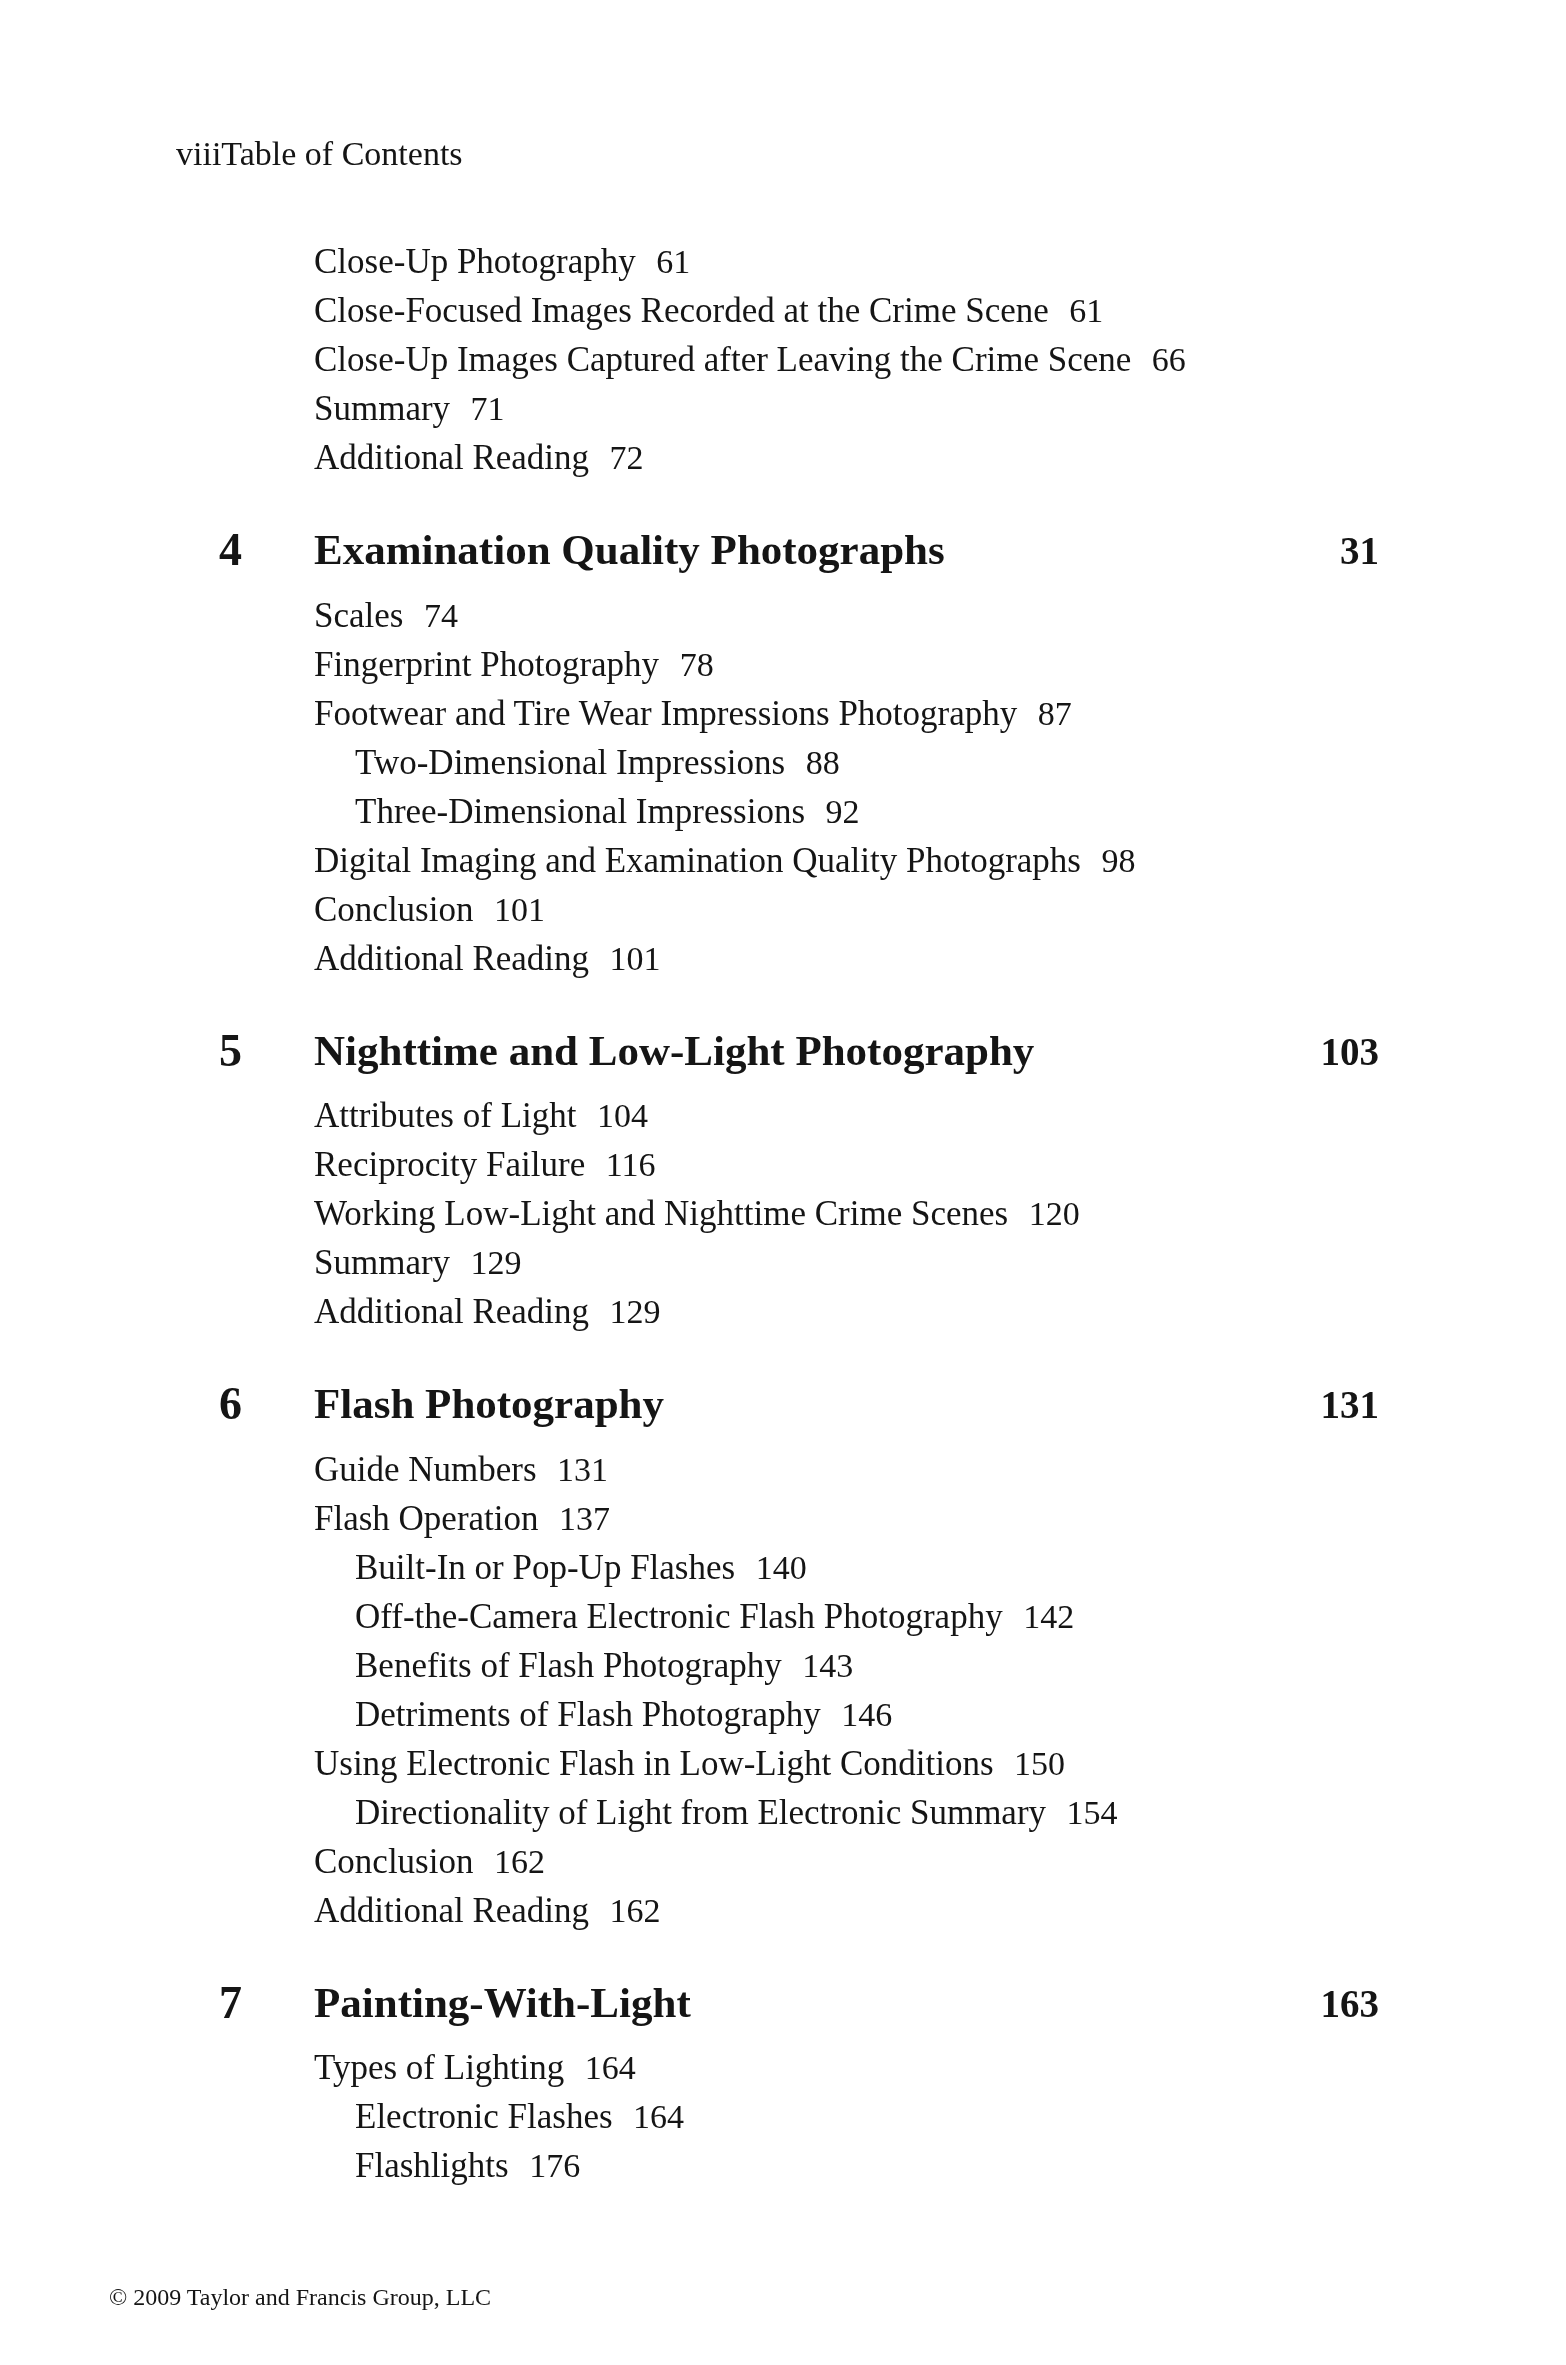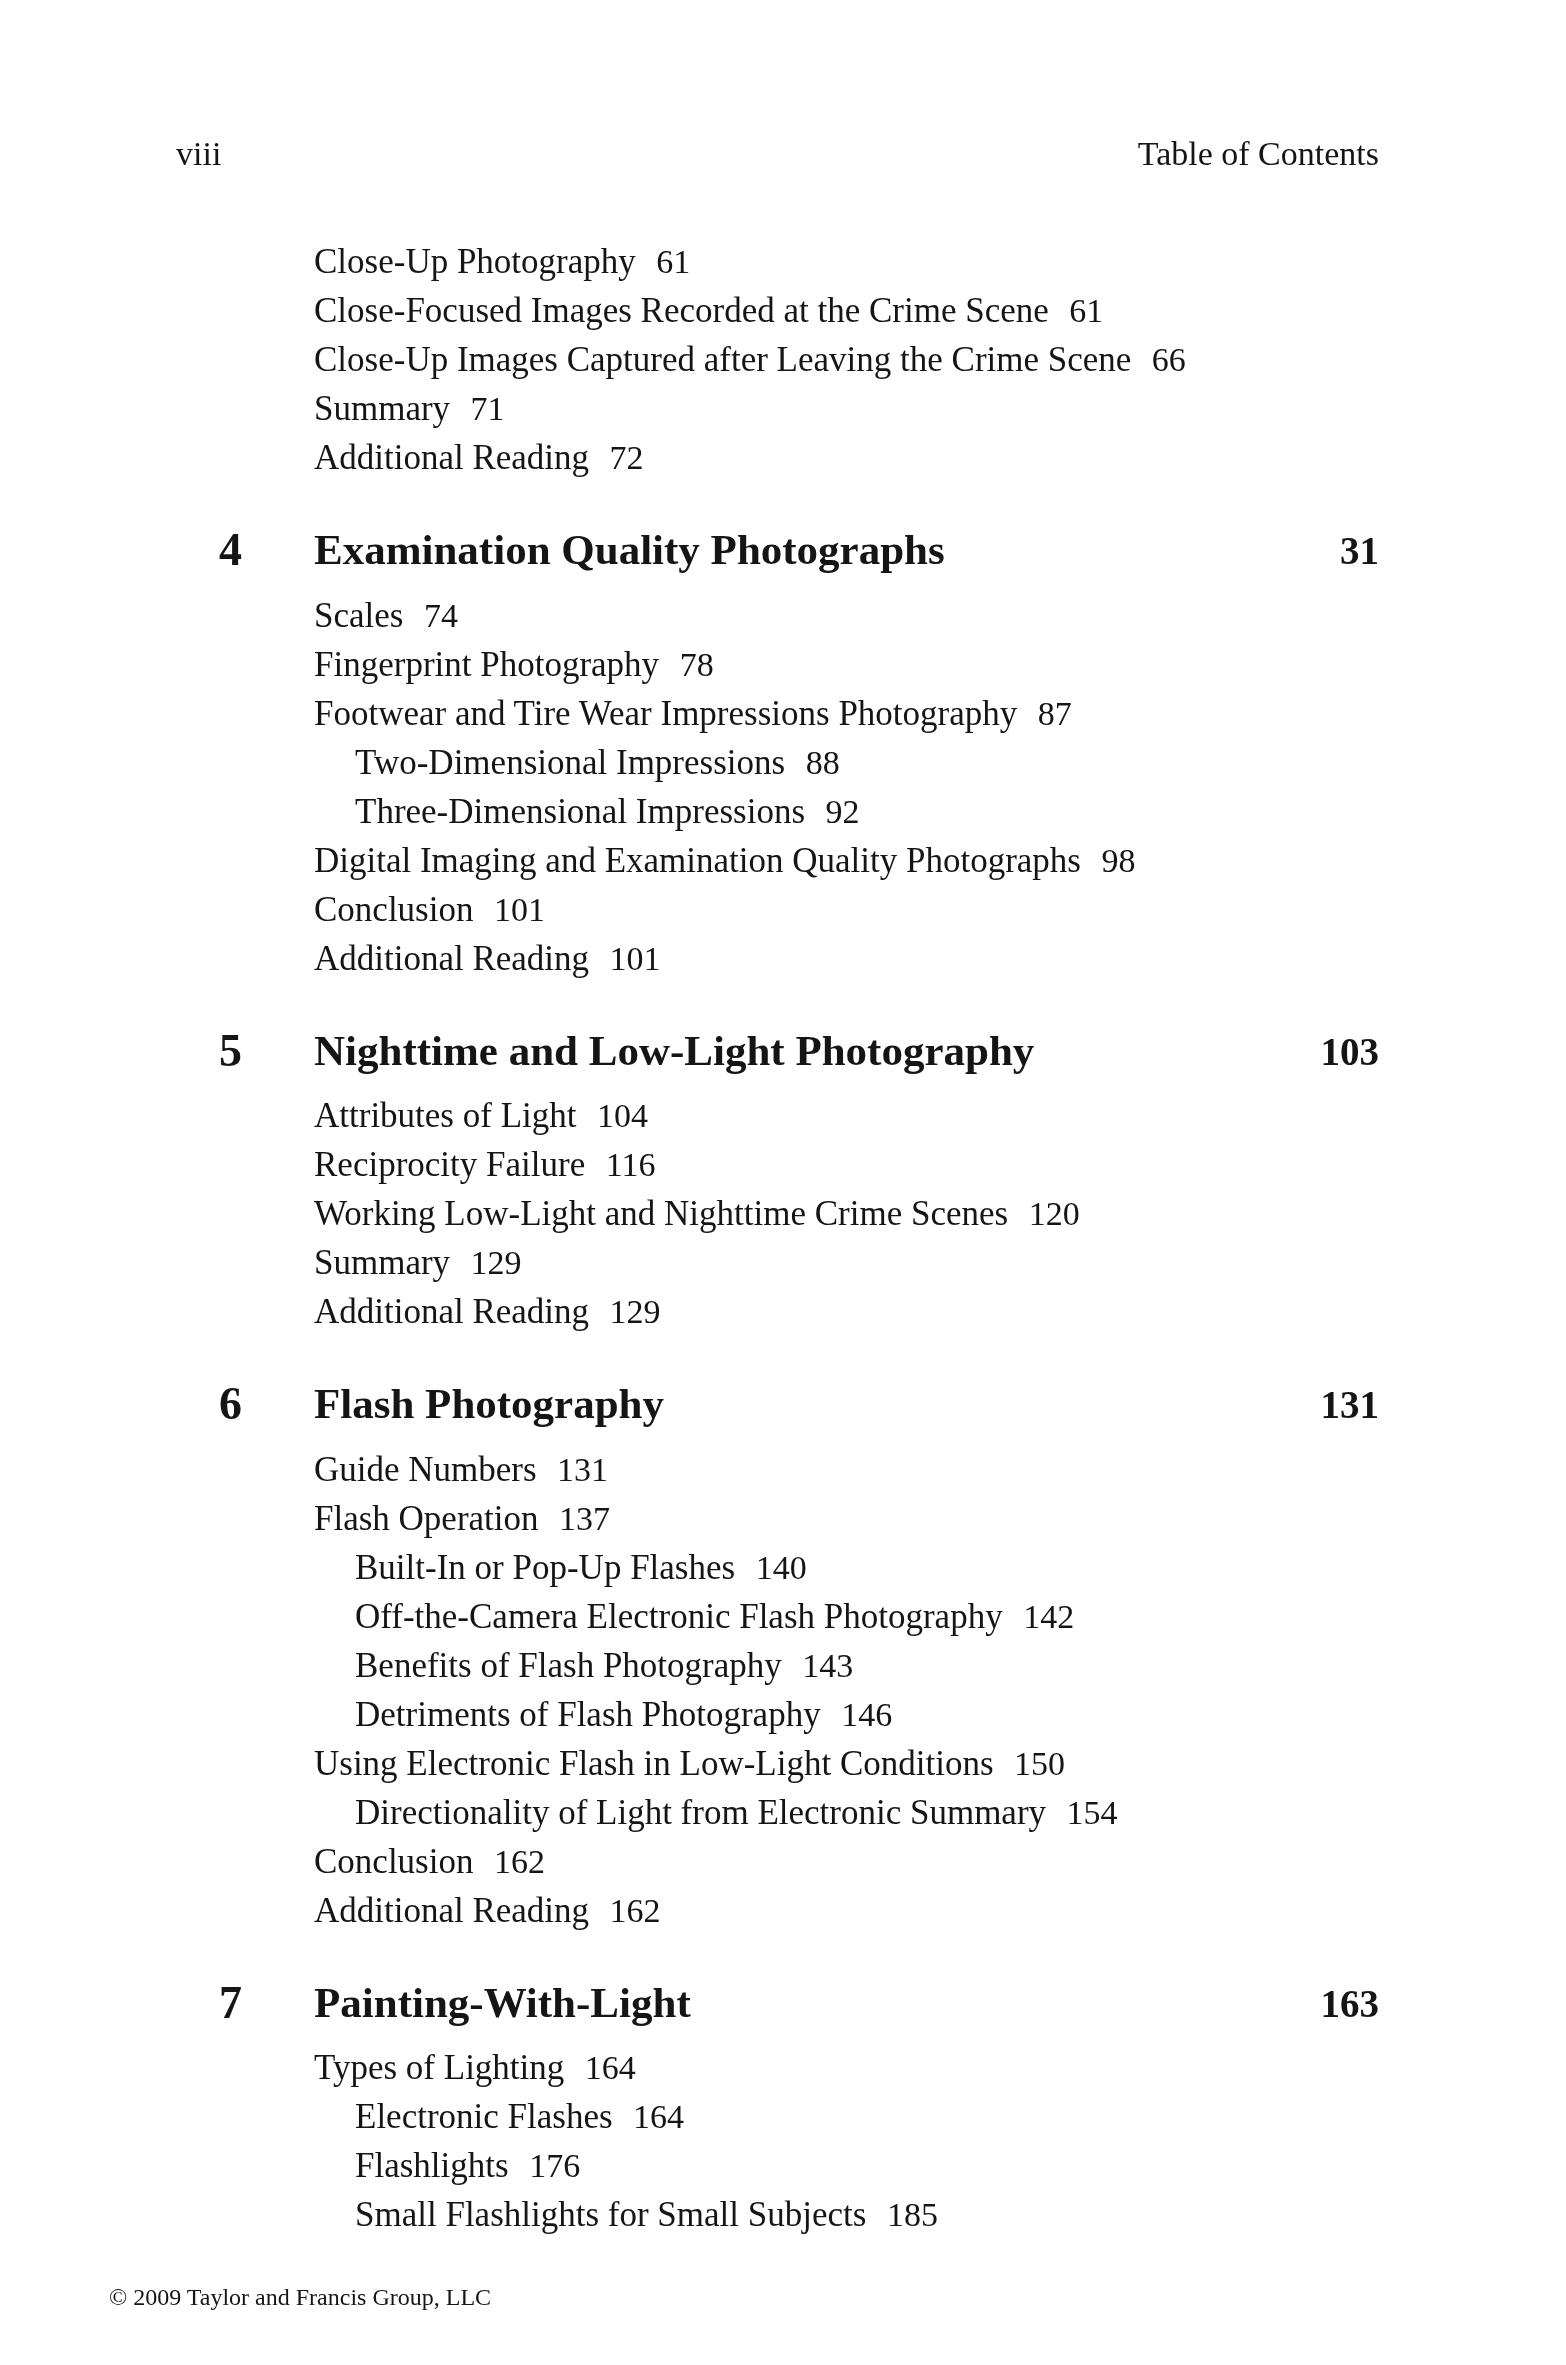--- a/index.html
+++ b/index.html
@@ -8,21 +8,21 @@
     background: #ffffff;
     color: #151515;
     font-family: "Liberation Serif", "DejaVu Serif", serif;
     position: relative;
     overflow: hidden;
   }
   .running-head {
     position: absolute;
     top: 133px; left: 176px; right: 188px;
     display: flex;
-    justify-content: space-between;
+    justify-content: flex-start;
     align-items: baseline;
     font-size: 34px;
     line-height: 41px;
   }
   .toc {
     position: absolute;
     top: 237px;
     left: 314px;
     right: 188px;
   }
@@ -217,22 +217,18 @@
       <span class="page">164</span>
     </div>
     <div class="toc-row level-2">
       <span class="label">Electronic Flashes</span>
       <span class="page">164</span>
     </div>
     <div class="toc-row level-2">
       <span class="label">Flashlights</span>
       <span class="page">176</span>
     </div>
-    <div class="toc-row level-2">
-      <span class="label">Small Flashlights for Small Subjects</span>
-      <span class="page">185</span>
-    </div>
   </main>
 
 <footer class="page-footer">
   <span>© 2009 Taylor and Francis Group, LLC</span>
 </footer>
 
 
 </body></html>

